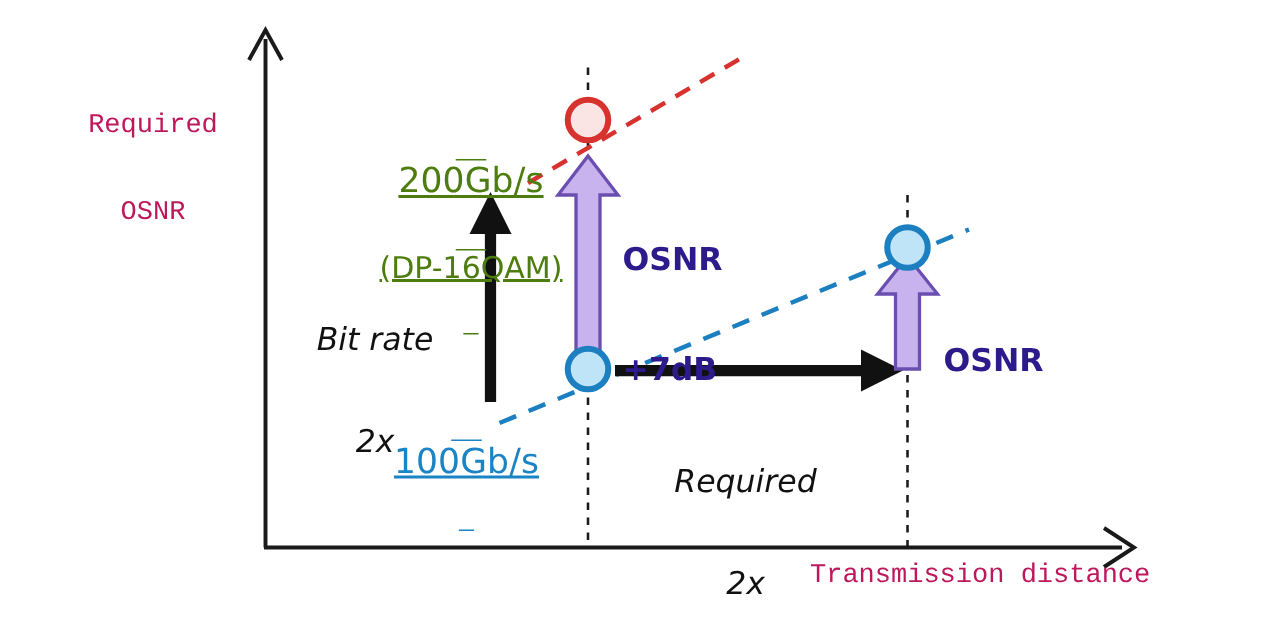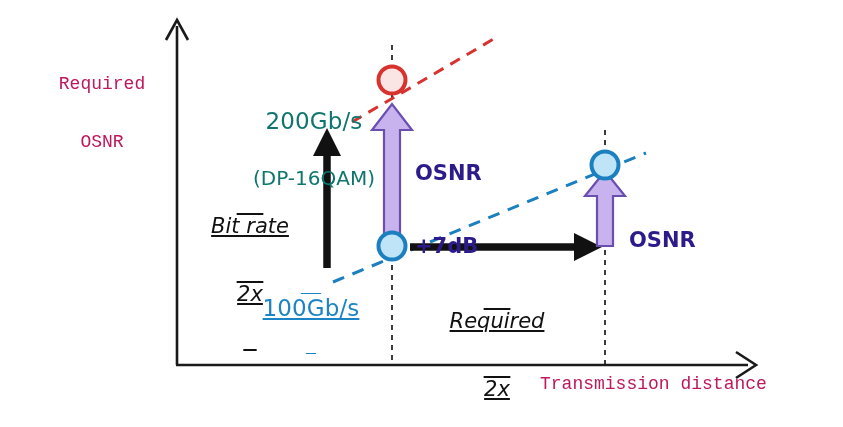--- a/index.html
+++ b/index.html
@@ -42,29 +42,28 @@
     text-align: center;
     font-weight: 400;
   }
   .rate-main {
     font-size: 23px;
     letter-spacing: 0.1px;
   }
   .rate-sub {
     font-size: 20px;
   }
-  .red-txt { color: #0f766e; }
+  .red-txt { color: #4d7c0f; text-decoration: underline; }
   .blue-txt { color: #1b84c4; text-decoration: underline; }
   .factor-label {
     font-style: italic;
     font-size: 21px;
     color: #111111;
     text-align: center;
     font-family: "DejaVu Sans", sans-serif;
-    text-decoration: underline;
   }
   .osnr-label {
     font-weight: bold;
     font-size: 21px;
     color: #2d1b8c;
     line-height: 1.15;
     font-family: "DejaVu Sans", sans-serif;
   }
 </style>
 </head>

